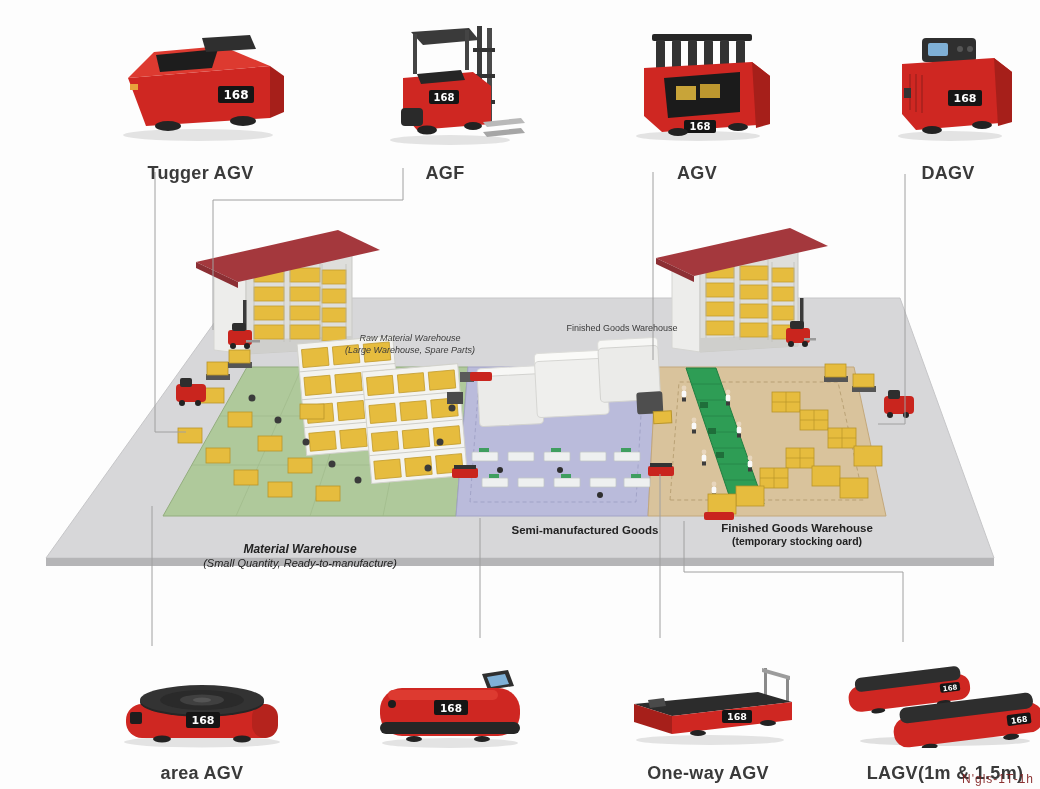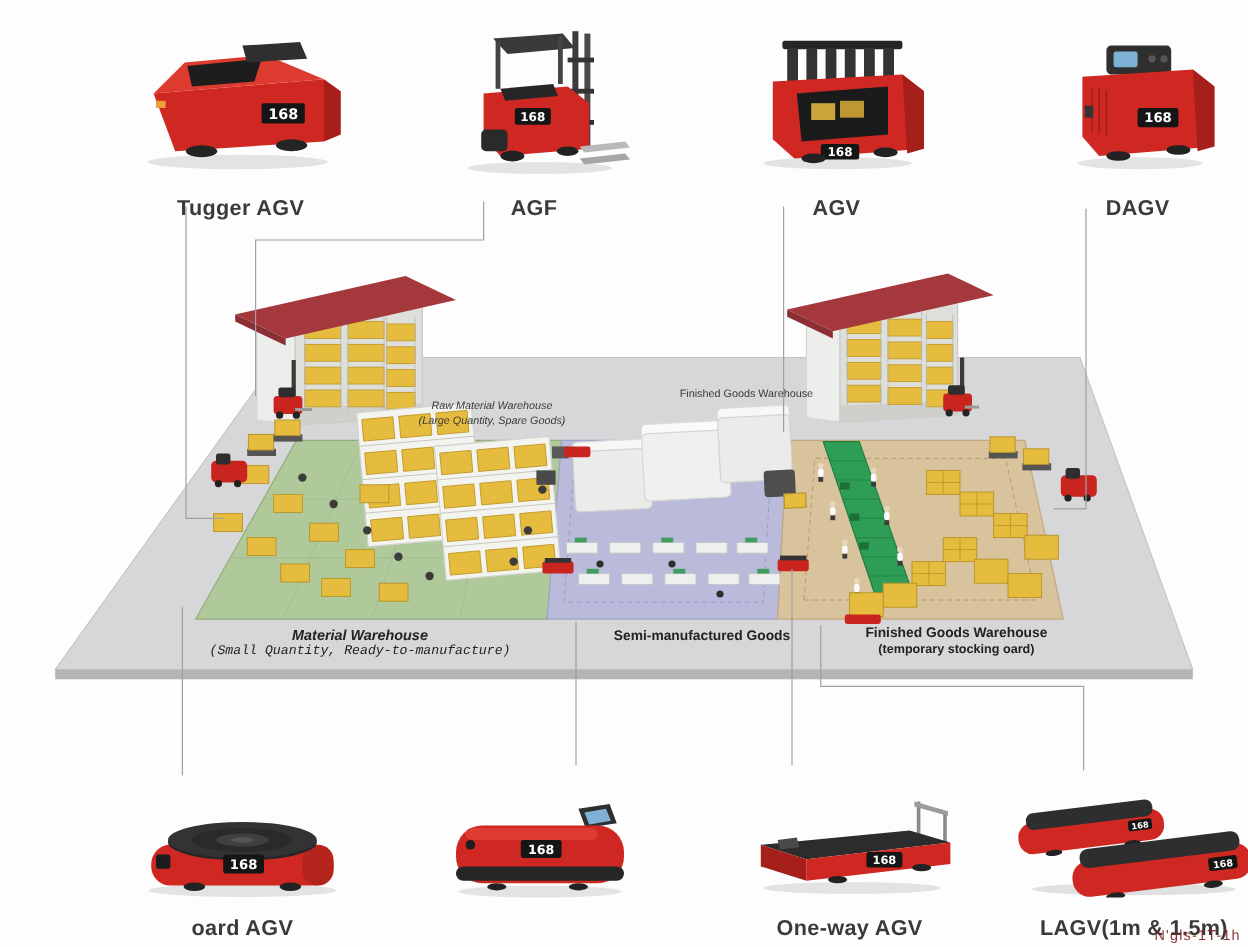--- a/index.html
+++ b/index.html
@@ -3,22 +3,22 @@
 <meta charset="utf-8">
 <style>
   html,body{margin:0;padding:0;}
   body{width:1040px;height:789px;background:#ffffff;font-family:"Liberation Sans",sans-serif;position:relative;overflow:hidden;}
   .page{position:absolute;left:0;top:0;width:1040px;height:789px;background:#fdfdfd;}
   .scene{position:absolute;left:0;top:0;z-index:1;}
   .vehicle{position:absolute;display:flex;flex-direction:column;align-items:center;justify-content:space-between;z-index:2;}
   .vlabel{font-size:18px;font-weight:bold;color:#3a3a3a;letter-spacing:.3px;white-space:nowrap;}
   .dlabel{position:absolute;z-index:3;transform:translateX(-50%);text-align:center;color:#222;white-space:nowrap;}
   .dlabel.small{font-size:9px;font-style:italic;line-height:1.3;color:#3a3a3a;}
-  .dlabel.mat{font-size:12px;font-style:italic;font-weight:600;line-height:1.25;}
-  .dlabel.mat .l2{font-size:11px;font-weight:500;font-family:Liberation Mono, monospace;}
+  .dlabel.mat{font-size:12px;font-style:italic;font-weight:600;line-height:1.25;margin-top:20px;}
+  .dlabel.mat .l2{font-size:11px;font-weight:500;}
   .dlabel.semi{font-size:11.5px;font-weight:700;}
   .dlabel.fin{font-size:11.5px;font-weight:700;line-height:1.25;}
   .dlabel.fin .l2{font-size:10.5px;font-weight:600;}
   .watermark{position:absolute;right:6px;bottom:3px;z-index:3;font-size:12px;letter-spacing:1px;color:#7f1d1d;opacity:.9;}
   .logo{fill:#ffffff;font-weight:700;text-anchor:middle;font-family:"DejaVu Sans",sans-serif;}
   svg text{user-select:none;}
 </style>
 </head>
 <body>
 
@@ -361,21 +361,21 @@
       <polyline points="905,174 905,424 878,424"></polyline>
       <polyline points="152,506 152,646"></polyline>
       <polyline points="480,518 480,638"></polyline>
       <polyline points="660,474 660,638"></polyline>
       <polyline points="903,642 903,572 684,572 684,521"></polyline>
     </g>
   </svg>
 
   <div class="dlabel small" style="left:410px;top:333px;">
     <div>Raw Material Warehouse</div>
-    <div>(Large Quantity, Spare Goods)</div>
+    <div>(Large Warehouse, Spare Parts)</div>
   </div>
   <div class="dlabel small" style="left:622px;top:323px;font-style:normal;">
     <div>Finished Goods Warehouse</div>
   </div>
   <div class="dlabel mat" style="left:300px;top:522px;">
     <div>Material Warehouse</div>
     <div class="l2">(Small Quantity, Ready-to-manufacture)</div>
   </div>
   <div class="dlabel semi" style="left:585px;top:524px;">
     <div>Semi-manufactured Goods</div>
@@ -481,21 +481,21 @@
       <ellipse cx="100" cy="48" rx="62" ry="15" fill="#333333"></ellipse>
       <ellipse cx="100" cy="48" rx="42" ry="10" fill="#2a2a2a"></ellipse>
       <ellipse cx="100" cy="48" rx="22" ry="5.5" fill="#404040"></ellipse>
       <ellipse cx="100" cy="48" rx="9" ry="2.5" fill="#555555"></ellipse>
       <rect x="28" y="60" width="12" height="12" rx="2" fill="#1d1d1d"></rect>
       <rect x="84" y="60" width="34" height="16" rx="2" fill="#151515"></rect>
       <text x="101" y="72" class="logo" font-size="11">168</text>
       <ellipse cx="60" cy="87" rx="9" ry="3.5" fill="#222"></ellipse>
       <ellipse cx="140" cy="87" rx="9" ry="3.5" fill="#222"></ellipse>
     </svg>
-    <figcaption class="vlabel">oard AGV</figcaption>
+    <figcaption class="vlabel">area AGV</figcaption>
   </figure>
 
   <figure class="vehicle" style="left:322px;top:630px;width:175px;height:138px;">
     <svg width="175" height="104" viewBox="0 0 175 104">
       <ellipse cx="88" cy="97" rx="68" ry="5" fill="#e3e3e3"></ellipse>
       <polygon points="120,28 146,24 152,40 126,44" fill="#2f2f2f"></polygon>
       <polygon points="125,31 143,28 147,38 129,41" fill="#7fb0d6"></polygon>
       <rect x="18" y="42" width="140" height="48" rx="22" fill="#cf2722"></rect>
       <rect x="26" y="44" width="110" height="10" rx="5" fill="#dd3a30"></rect>
       <rect x="18" y="76" width="140" height="12" rx="6" fill="#262626"></rect>

